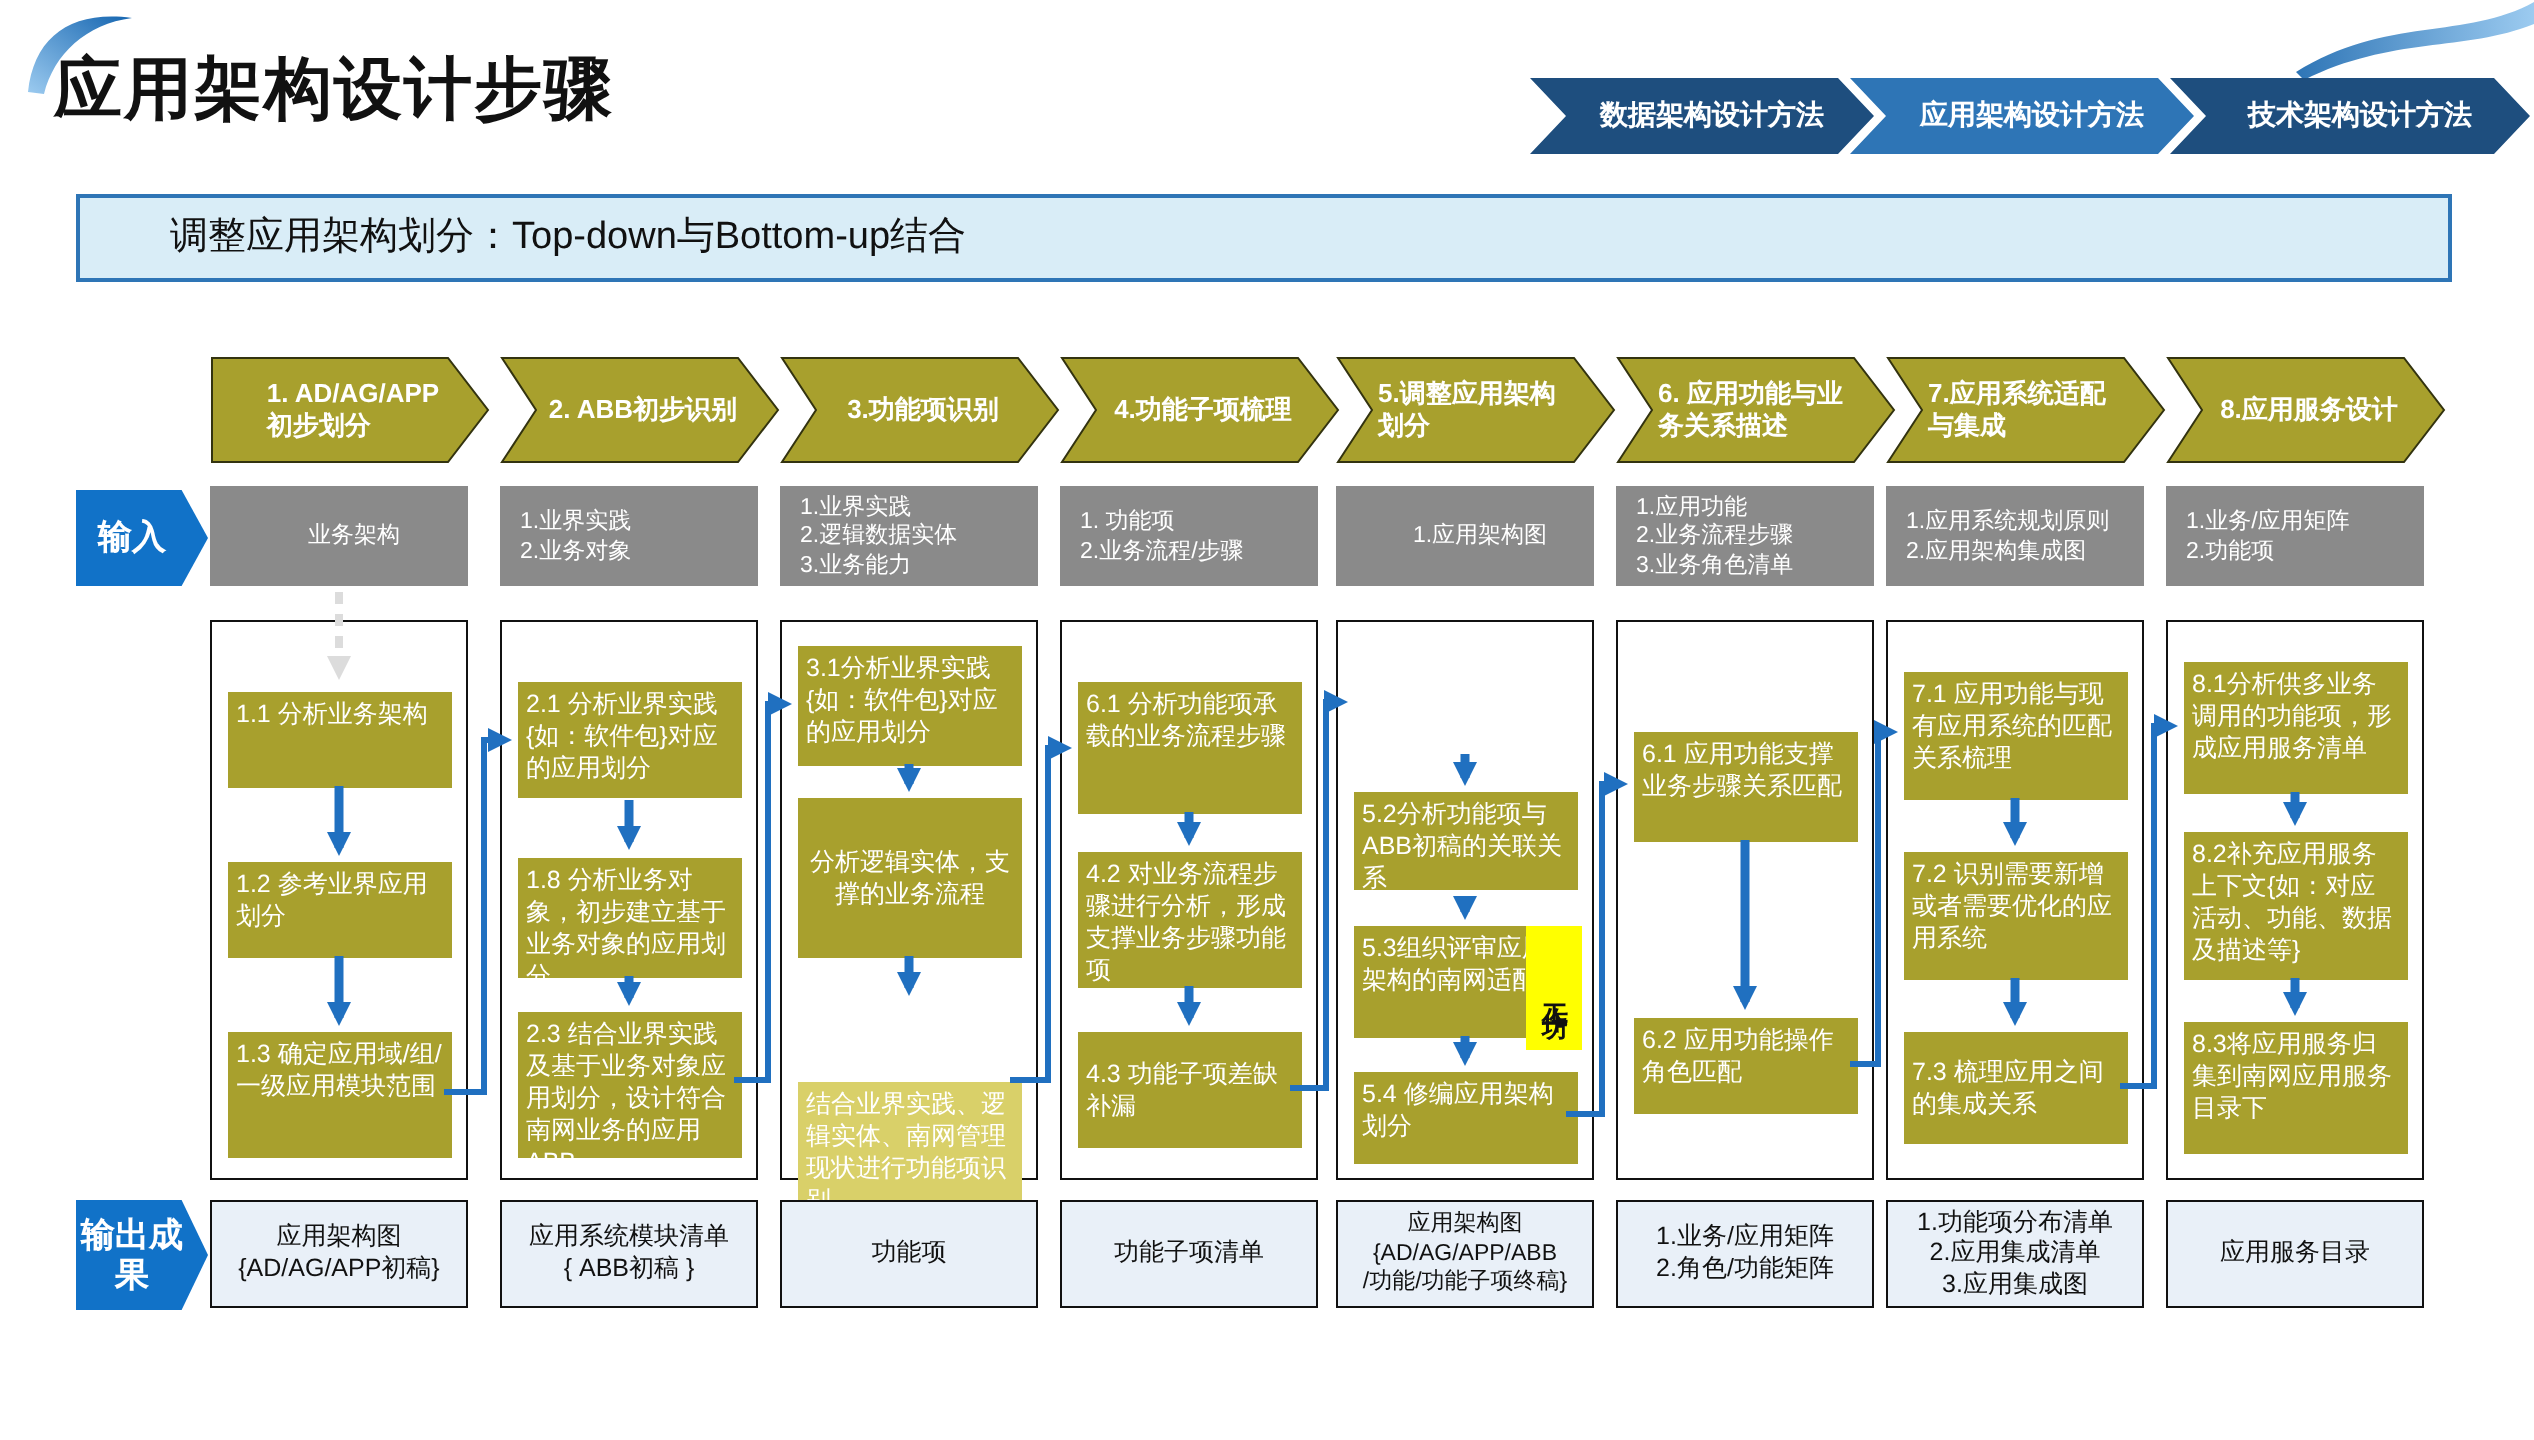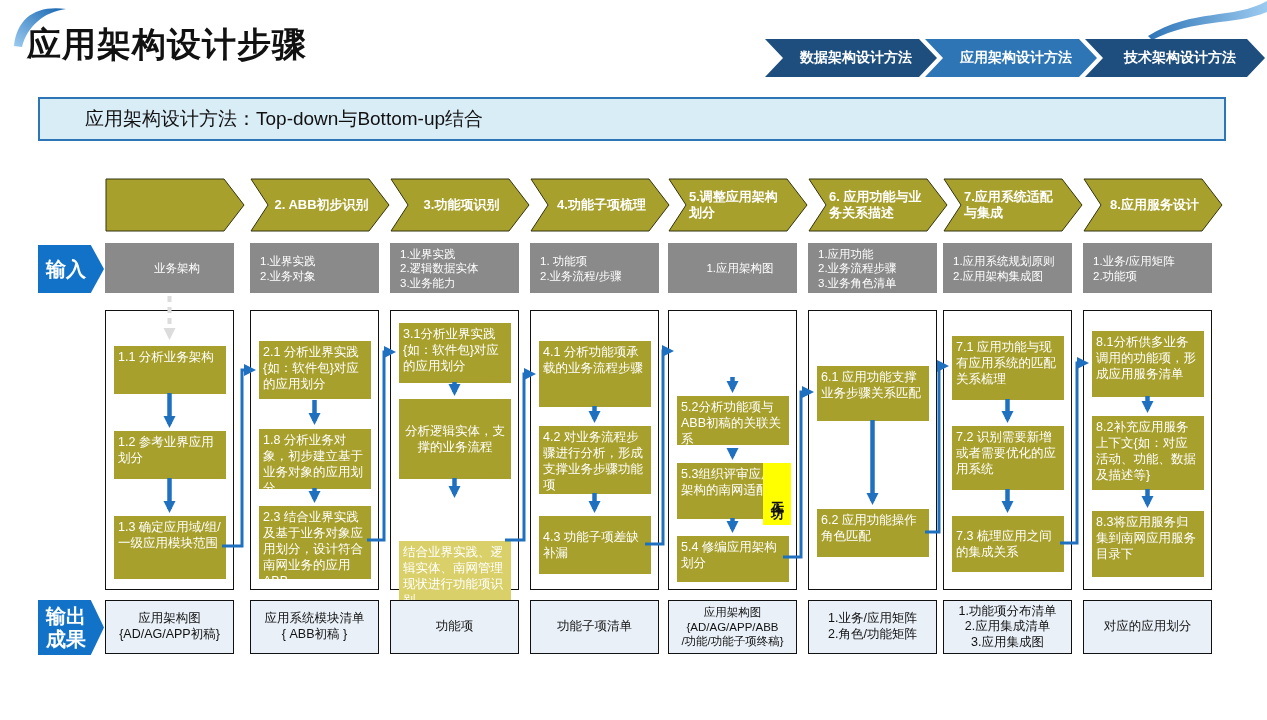--- a/index.html
+++ b/index.html
@@ -10,21 +10,21 @@
   #title{left:27px;top:22px;font-size:34px;font-weight:800;color:#111;letter-spacing:1px;}
   #banner{left:38px;top:97px;width:1188px;height:44px;background:#D9EDF7;border:2px solid #2E75B6;
           box-sizing:border-box;font-size:19px;color:#111;line-height:40px;padding-left:45px;}
   
   .tab{top:39px;height:38px;color:#fff;font-size:14px;font-weight:bold;display:flex;align-items:center;
        justify-content:center;padding:0 14px 0 24px;box-sizing:border-box;background:#1E4E7E;
        clip-path:polygon(0 0,calc(100% - 18px) 0,100% 50%,calc(100% - 18px) 100%,0 100%,18px 50%);}
   .tab.active{background:#2E75B6;}
   
   .rowlab{left:38px;width:66px;background:#1172C8;color:#fff;font-weight:bold;display:flex;
-          align-items:center;justify-content:center;text-align:center;font-size:20px;line-height:1.15;
+          align-items:center;justify-content:center;text-align:center;font-size:17px;line-height:1.15;
           clip-path:polygon(0 0,80% 0,100% 50%,80% 100%,0 100%);padding-right:10px;box-sizing:border-box;}
   #lab-tasks{clip-path:polygon(0 0,86% 0,100% 50%,86% 100%,0 100%);white-space:nowrap;letter-spacing:-1px;}
   
   .col{position:absolute;top:178px;width:140px;height:480px;}
   .hdr{position:absolute;top:0;left:0;width:140px;height:54px;}
   .hdr svg{position:absolute;left:0;top:0;}
   .hdr-t{position:absolute;left:21px;top:0;width:101px;height:54px;display:flex;align-items:center;
          justify-content:center;text-align:left;color:#fff;font-size:13px;font-weight:bold;
          line-height:1.25;white-space:pre-line;}
   .inp{position:absolute;top:65px;left:0;width:129px;height:50px;background:#8A8A8A;color:#fff;
@@ -75,30 +75,32 @@
   <div class="abs tab" style="left:765px;width:172px">
       <span>数据架构设计方法</span>
     </div>
   <div class="abs tab active" style="left:925px;width:172px">
       <span>应用架构设计方法</span>
     </div>
   <div class="abs tab" style="left:1085px;width:180px">
       <span>技术架构设计方法</span>
     </div>
 
-  <div class="abs" id="banner">应用架构设计方法：Top-down与Bottom-up结合</div>
+  <div class="abs" id="banner">调整应用架构划分：Top-down与Bottom-up结合</div>
 
   <div class="abs rowlab" style="top:245px;height:48px">输入</div>
   <div class="abs rowlab" style="top:600px;height:55px">输出成果</div>
 
   <div class="col" style="left:105px">
     <div class="hdr">
       <svg width="140" height="54">
           <polygon points="1,1 119,1 139,27 119,53 1,53" fill="#A8A02D" stroke="#33330f" stroke-width="1"></polygon>
         </svg>
+      <div class="hdr-t">1. AD/AG/APP
+初步划分</div>
     </div>
     <div class="inp center">业务架构</div>
     <div class="tasks">
       <div class="task" style="top:35px;height:48px">1.1 分析业务架构</div>
       <div class="task" style="top:120px;height:48px">1.2 参考业界应用划分</div>
       <div class="task" style="top:205px;height:63px">1.3 确定应用域/组/一级应用模块范围</div>
     </div>
     <div class="out">应用架构图
 {AD/AG/APP初稿}</div>
   </div>
@@ -142,21 +144,21 @@
   <div class="col" style="left:530px">
     <div class="hdr">
       <svg width="140" height="54">
           <polygon points="1,1 119,1 139,27 119,53 1,53 18,27" fill="#A8A02D" stroke="#33330f" stroke-width="1"></polygon>
         </svg>
       <div class="hdr-t">4.功能子项梳理</div>
     </div>
     <div class="inp">1. 功能项
 2.业务流程/步骤</div>
     <div class="tasks">
-      <div class="task" style="top:30px;height:66px">4.1 分析功能项承载的业务流程步骤</div>
+      <div class="task" style="top:30px;height:66px">6.1 分析功能项承载的业务流程步骤</div>
       <div class="task" style="top:115px;height:68px">4.2 对业务流程步骤进行分析，形成支撑业务步骤功能项</div>
       <div class="task" style="top:205px;height:58px;display:flex;align-items:center">4.3 功能子项差缺补漏</div>
     </div>
     <div class="out">功能子项清单</div>
   </div>
 
   <div class="col" style="left:668px">
     <div class="hdr">
       <svg width="140" height="54">
           <polygon points="1,1 119,1 139,27 119,53 1,53 18,27" fill="#A8A02D" stroke="#33330f" stroke-width="1"></polygon>
@@ -219,21 +221,21 @@
         </svg>
       <div class="hdr-t">8.应用服务设计</div>
     </div>
     <div class="inp">1.业务/应用矩阵
 2.功能项</div>
     <div class="tasks">
       <div class="task" style="top:20px;height:66px">8.1分析供多业务调用的功能项，形成应用服务清单</div>
       <div class="task" style="top:105px;height:74px">8.2补充应用服务上下文{如：对应活动、功能、数据及描述等}</div>
       <div class="task" style="top:200px;height:66px">8.3将应用服务归集到南网应用服务目录下</div>
     </div>
-    <div class="out">对应的应用划分</div>
+    <div class="out">应用服务目录</div>
   </div>
 
   <svg id="overlay" width="1267" height="720">
     <defs>
       <marker id="ab" markerUnits="userSpaceOnUse" markerWidth="14" markerHeight="14" refX="9" refY="7" orient="auto">
         <path d="M1,1 L13,7 L1,13 Z" fill="#2070C0"></path>
       </marker>
       <marker id="ag" markerUnits="userSpaceOnUse" markerWidth="14" markerHeight="14" refX="9" refY="7" orient="auto">
         <path d="M1,1 L13,7 L1,13 Z" fill="#DCDCDC"></path>
       </marker>

